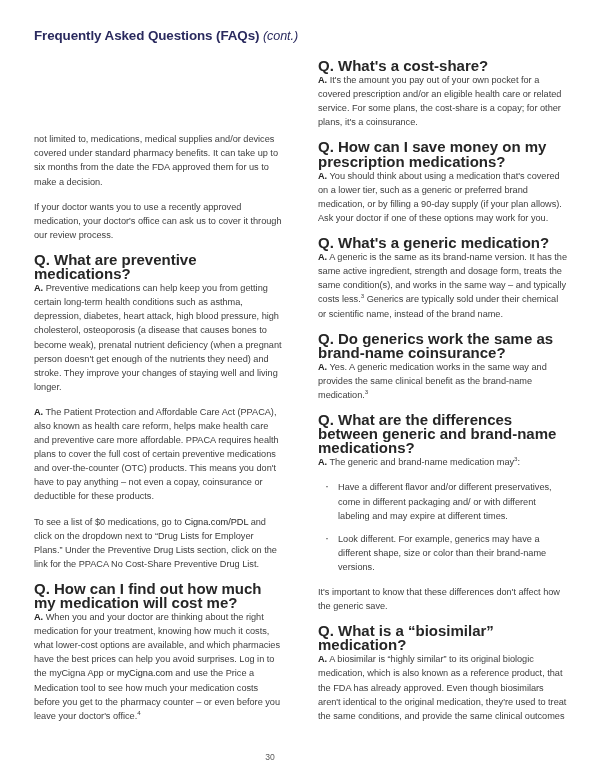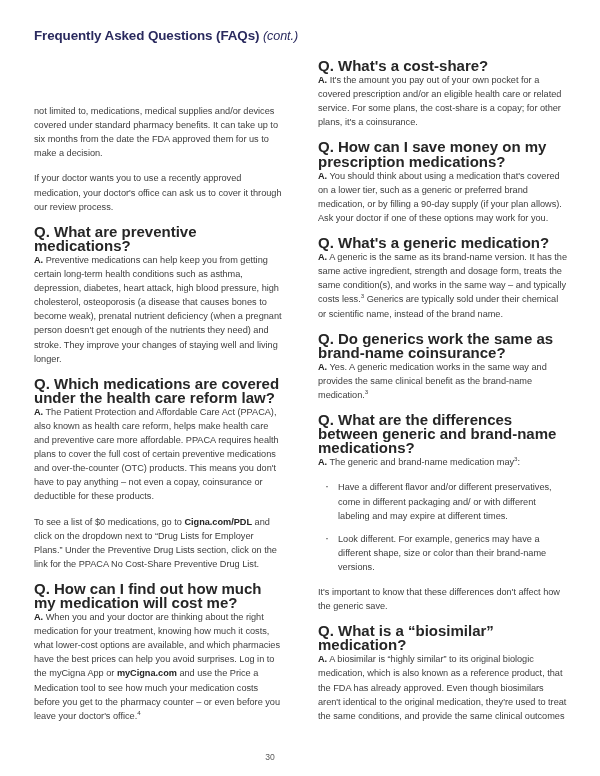--- a/index.html
+++ b/index.html
@@ -53,21 +53,21 @@
   .q {
     font-size: 15px;
     line-height: 14.1px;
     font-weight: bold;
     color: #262626;
     margin: 0 0 0 0;
   }
   .a-block { margin-bottom: 11px; }
   .a-block:last-child { margin-bottom: 0; }
   .lbl { font-weight: bold; color: #262626; }
-  .bold { font-weight: bold; color: #262626; }
+  .bold { font-weight: normal; color: #262626; }
   sup {
     font-size: 6.2px;
     vertical-align: super;
     line-height: 0;
   }
   ul.bullets {
     list-style: none;
     margin: 0 0 11px 0;
     padding: 0;
   }
@@ -115,21 +115,20 @@
 
       <p>not limited to, medications, medical supplies and/or devices covered under standard pharmacy benefits. It can take up to six months from the date the FDA approved them for us to make a decision.</p>
       <p>If your doctor wants you to use a recently approved medication, your doctor's office can ask us to cover it through our review process.</p>
 
       <div class="a-block">
         <div class="q">Q. What are preventive medications?</div>
         <p><span class="lbl">A.</span><span> Preventive medications can help keep you from getting certain long-term health conditions such as asthma, depression, diabetes, heart attack, high blood pressure, high cholesterol, osteoporosis (a disease that causes bones to become weak), prenatal nutrient deficiency (when a pregnant person doesn't get enough of the nutrients they need) and stroke. They improve your changes of staying well and living longer.</span></p>
       </div>
 
       <div class="a-block">
-        <div class="q">Q. Which medications are covered under the health care reform law?</div>
         <p><span class="lbl">A.</span><span> The Patient Protection and Affordable Care Act (PPACA), also known as health care reform, helps make health care and preventive care more affordable. PPACA requires health plans to cover the full cost of certain preventive medications and over-the-counter (OTC) products. This means you don't have to pay anything – not even a copay, coinsurance or deductible for these products.</span></p>
       </div>
 
       <p><span>To see a list of $0 medications, go to </span><span class="bold">Cigna.com/PDL</span><span> and click on the dropdown next to “Drug Lists for Employer Plans.” Under the Preventive Drug Lists section, click on the link for the PPACA No Cost-Share Preventive Drug List.</span></p>
 
       <div class="a-block">
         <div class="q">Q. How can I find out how much my medication will cost me?</div>
         <p><span class="lbl">A.</span><span> When you and your doctor are thinking about the right medication for your treatment, knowing how much it costs, what lower-cost options are available, and which pharmacies have the best prices can help you avoid surprises. Log in to the myCigna App or </span><span class="bold">myCigna.com</span><span> and use the Price a Medication tool to see how much your medication costs before you get to the pharmacy counter – or even before you leave your doctor's office.</span><sup>4</sup></p>
       </div>
 

